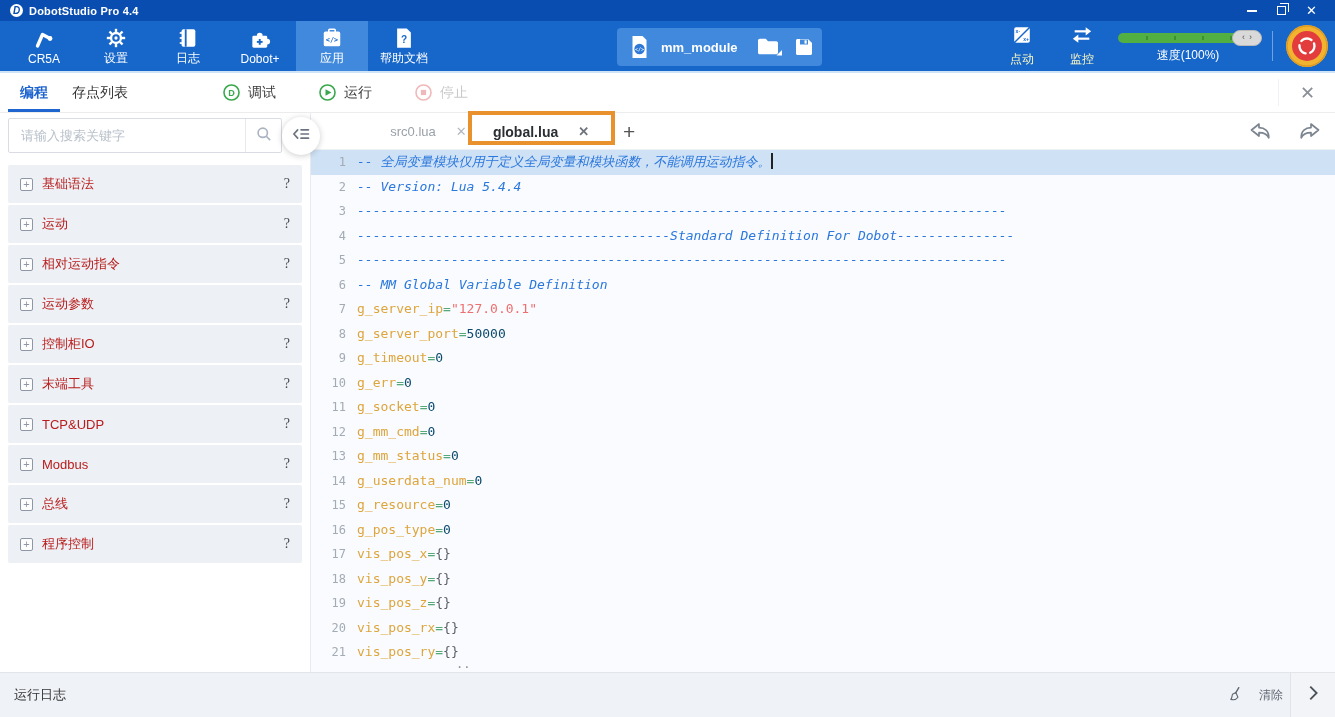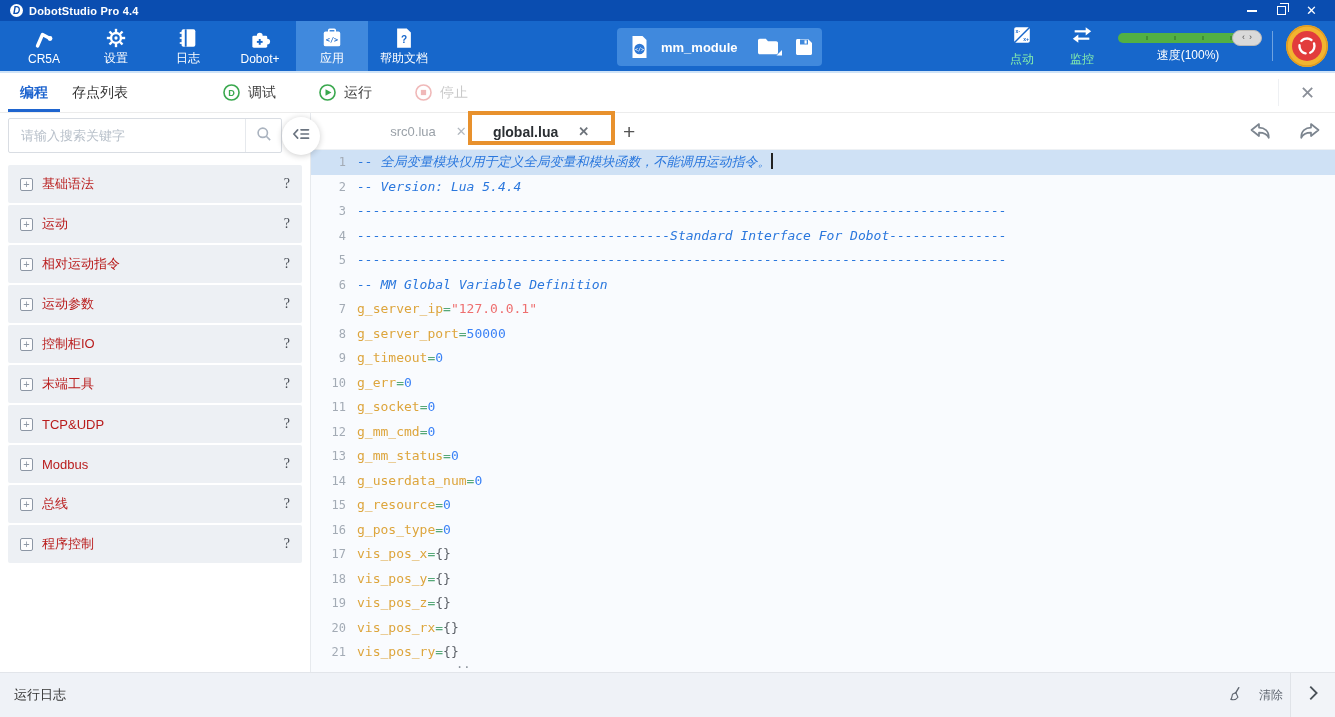--- a/index.html
+++ b/index.html
@@ -32,21 +32,21 @@
   .tb-ic svg { display:block; }
   .tb-lb { color:#fff; font-size:12px; }
 
   .project-pill { position:absolute; left:617px; top:7px; width:205px; height:38px; background:#4089dd;
                   border-radius:4px; display:flex; align-items:center; padding:0 12px; gap:11px; }
   .pp-name { color:#fff; font-size:13px; font-weight:bold; margin-right:8px; }
   .pp-ic { display:flex; align-items:center; cursor:pointer; }
 
   .tb-right { position:absolute; right:6px; top:0; height:50px; display:flex; align-items:center; }
   .tbr-item { width:60px; display:flex; flex-direction:column; align-items:center; gap:2px;
-              color:#86efac; font-size:12px; cursor:pointer; }
+              color:#fef9c3; font-size:12px; cursor:pointer; }
   .speed { width:152px; display:flex; flex-direction:column; align-items:center; cursor:pointer; }
   .track { position:relative; width:140px; height:10px; background:#52b043; border-radius:5px; margin-top:4px; }
   .tick { position:absolute; top:3px; width:2px; height:4px; background:#3f8f35; }
   .handle { position:absolute; right:-4px; top:-3px; width:30px; height:16px; background:#d9d9d9;
             border:1px solid #b9b9b9; border-radius:8px; display:flex; align-items:center;
             justify-content:center; gap:4px; color:#555; font-size:9px; line-height:9px; cursor:grab; }
   .speed-lb { color:#fff; font-size:12px; margin-top:4px; }
   .tbr-divider { width:1px; height:30px; background:#6fa3e0; margin:0 12px 0 8px; }
   .estop { width:44px; height:44px; cursor:pointer; }
   .lightline { position:absolute; top:71px; left:0; right:0; height:2px; background:#cfe3f7; }
@@ -110,21 +110,21 @@
   .scrollthumb { position:absolute; left:0; top:0; width:7px; height:235px; background:#d5d9de; border-radius:3px; cursor:grab; }
 
   .code { position:absolute; left:0; right:0; top:37px; bottom:0; background:#f9fbfe; overflow:hidden;
           font-family:"DejaVu Sans Mono", monospace; font-size:13px; cursor:text; }
   .code-line { display:flex; height:24.5px; line-height:24.5px; white-space:pre; }
   .code-line.sel { background:#cfe1f5; }
   .ln { width:46px; text-align:right; padding-right:11px; color:#a3abb5; font-size:12px; flex:none; }
   .tk-c { color:#2a77dd; font-style:italic; }
   .tk-v { color:#dda53c; }
   .tk-o { color:#56a878; }
-  .tk-n { color:#3b82f6; }
+  .tk-n { color:#0c4a6e; }
   .tk-s { color:#ee6f6f; }
   .tk-b { color:#5a5f66; }
   .caret { display:inline-block; width:2px; height:16px; background:#222; vertical-align:-3px; margin-left:1px; }
   .dots { position:absolute; left:145px; bottom:1px; color:#8b929b; font-size:12px;
           font-family:"DejaVu Sans Mono", monospace; }
 
   .annotation { position:absolute; left:468px; top:111px; width:147px; height:34px;
                 border:4px solid #e8912d; z-index:9; pointer-events:none; }
 
   
@@ -449,21 +449,21 @@
             <span class="tab-x">✕</span>
           </div>
         </div>
       <div class="scrollstrip">
         <div class="scrollthumb"></div>
       </div>
       <div class="code">
           <div class="code-line sel"><span class="ln">1</span><span class="lt"><span class="tk-c">-- 全局变量模块仅用于定义全局变量和模块函数，不能调用运动指令。</span><span class="caret"></span></span></div>
           <div class="code-line"><span class="ln">2</span><span class="lt"><span class="tk-c">-- Version: Lua 5.4.4</span></span></div>
           <div class="code-line"><span class="ln">3</span><span class="lt"><span class="tk-c">-----------------------------------------------------------------------------------</span></span></div>
-          <div class="code-line"><span class="ln">4</span><span class="lt"><span class="tk-c">----------------------------------------Standard Interface For Dobot---------------</span></span></div>
+          <div class="code-line"><span class="ln">4</span><span class="lt"><span class="tk-c">----------------------------------------Standard Definition For Dobot---------------</span></span></div>
           <div class="code-line"><span class="ln">5</span><span class="lt"><span class="tk-c">-----------------------------------------------------------------------------------</span></span></div>
           <div class="code-line"><span class="ln">6</span><span class="lt"><span class="tk-c">-- MM Global Variable Definition</span></span></div>
           <div class="code-line"><span class="ln">7</span><span class="lt"><span class="tk-v">g_server_ip</span><span class="tk-o">=</span><span class="tk-s">"127.0.0.1"</span></span></div>
           <div class="code-line"><span class="ln">8</span><span class="lt"><span class="tk-v">g_server_port</span><span class="tk-o">=</span><span class="tk-n">50000</span></span></div>
           <div class="code-line"><span class="ln">9</span><span class="lt"><span class="tk-v">g_timeout</span><span class="tk-o">=</span><span class="tk-n">0</span></span></div>
           <div class="code-line"><span class="ln">10</span><span class="lt"><span class="tk-v">g_err</span><span class="tk-o">=</span><span class="tk-n">0</span></span></div>
           <div class="code-line"><span class="ln">11</span><span class="lt"><span class="tk-v">g_socket</span><span class="tk-o">=</span><span class="tk-n">0</span></span></div>
           <div class="code-line"><span class="ln">12</span><span class="lt"><span class="tk-v">g_mm_cmd</span><span class="tk-o">=</span><span class="tk-n">0</span></span></div>
           <div class="code-line"><span class="ln">13</span><span class="lt"><span class="tk-v">g_mm_status</span><span class="tk-o">=</span><span class="tk-n">0</span></span></div>
           <div class="code-line"><span class="ln">14</span><span class="lt"><span class="tk-v">g_userdata_num</span><span class="tk-o">=</span><span class="tk-n">0</span></span></div>

